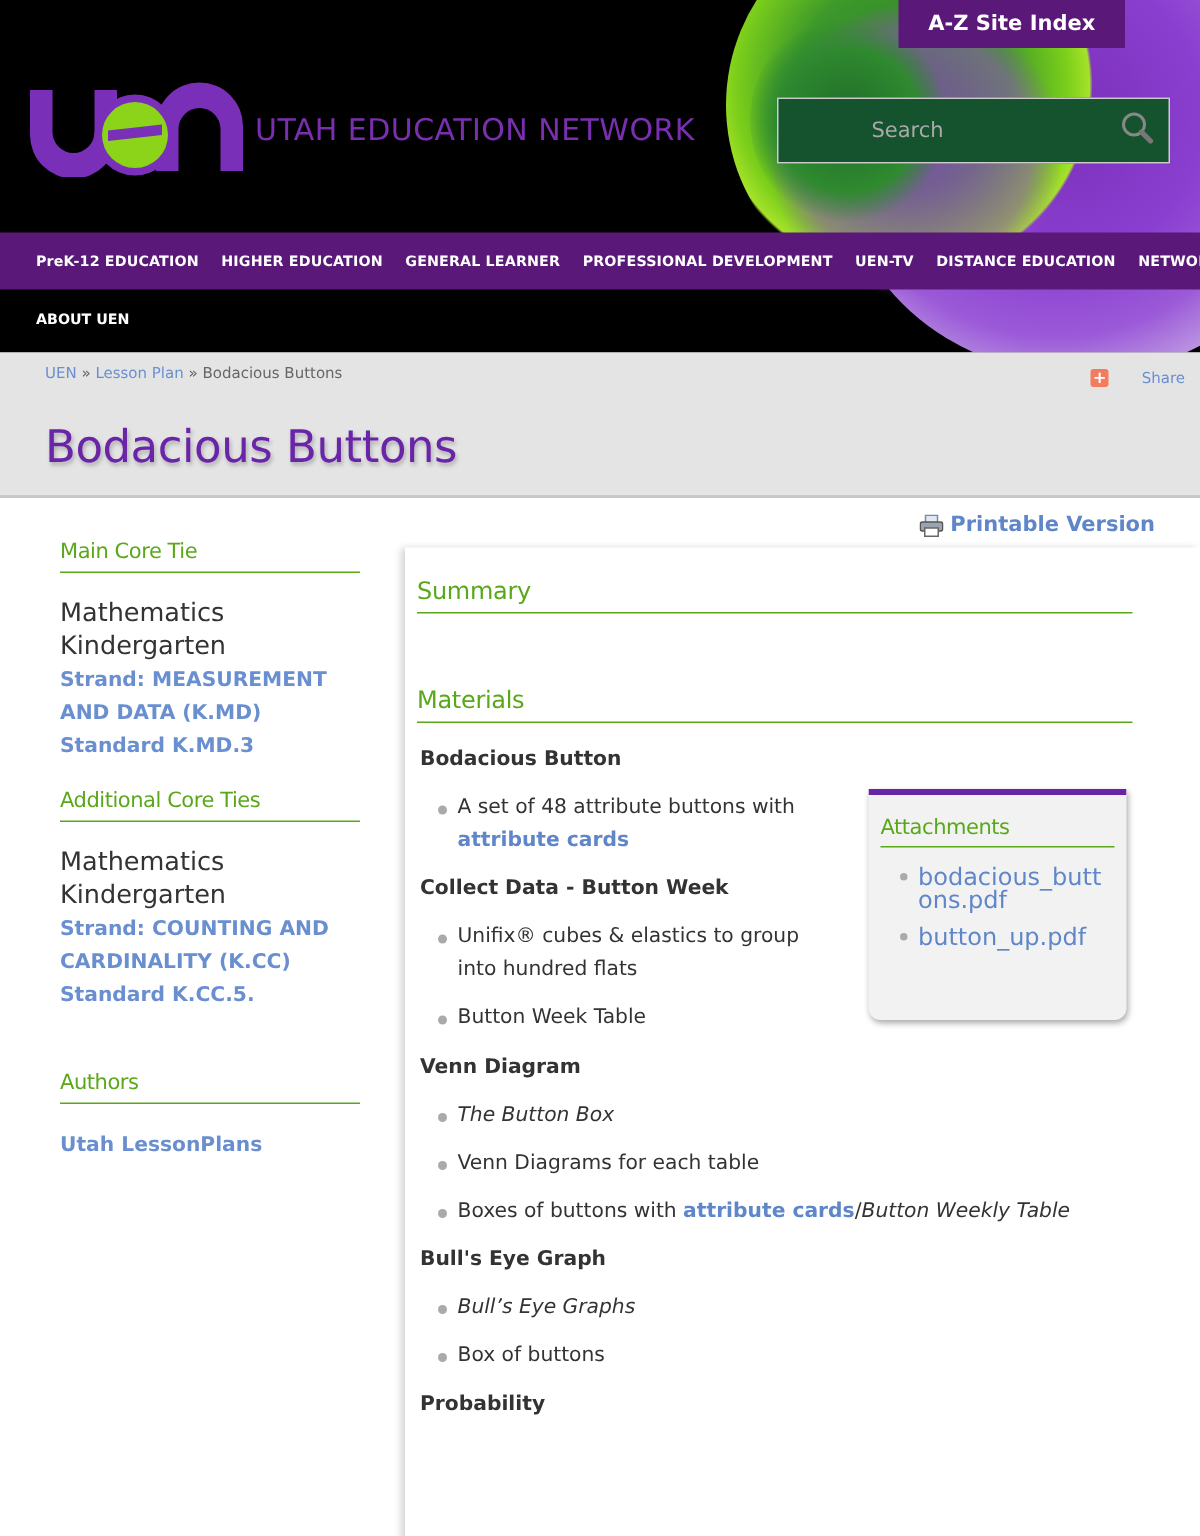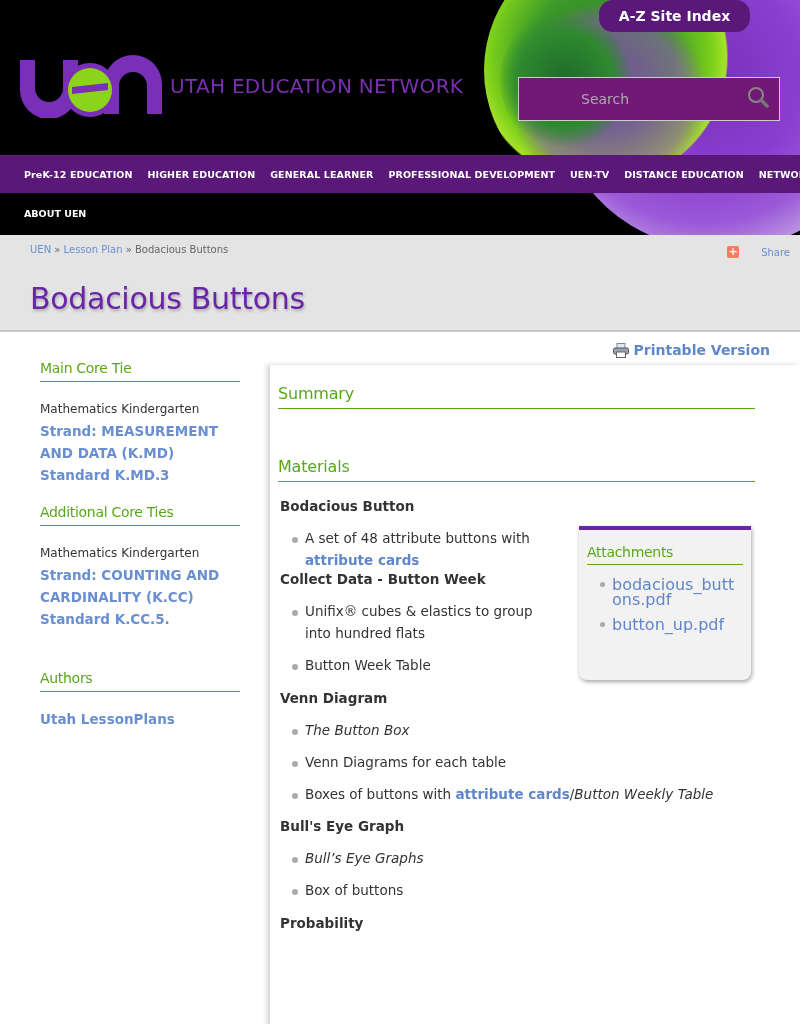--- a/index.html
+++ b/index.html
@@ -12,43 +12,43 @@
   .swirl { position: absolute; border-radius: 50%; }
   .swirl-green-outer { left: 484px; top: -60px; width: 260px; height: 260px; background: radial-gradient(circle at 45% 45%, #2a7a2a 0%, #3d9a2a 35%, #7ccf1a 55%, #a6e22a 62%, transparent 63%); }
   .swirl-purple-big { left: 560px; top: -40px; width: 320px; height: 290px; background: radial-gradient(circle at 45% 40%, #7a2fb8 0%, #8b3fd0 40%, #9b5ad8 60%, #b78ee0 72%, #c8a8ea 80%, transparent 81%); }
   .swirl-purple-mid { left: 510px; top: 0px; width: 200px; height: 200px; background: radial-gradient(circle at 50% 50%, rgba(140,60,200,0.75) 0%, rgba(160,80,200,0.5) 55%, transparent 70%); }
   .swirl-green-inner { left: 500px; top: 10px; width: 130px; height: 140px; background: radial-gradient(circle at 50% 50%, #1f6b2a 0%, #2f8a2f 50%, transparent 71%); }
 
   .logo { position: absolute; left: 20px; top: 54px; height: 64px; display: flex; align-items: flex-end; }
   .logo-mark { position: relative; width: 142px; height: 64px; }
   .logo-site-name { position: absolute; left: 170px; top: 74px; font-family: "DejaVu Sans", sans-serif; font-weight: 400; font-size: 20px; letter-spacing: 0.3px; color: #7a2fb0; }
 
-  .az-index { position: absolute; left: 599px; top: 0; width: 151px; height: 32px; background: #5a1878; color: #fff; font-weight: bold; font-size: 14px; display: flex; align-items: center; justify-content: center; border-radius: 14px; }
-
-  .search-box { position: absolute; left: 518px; top: 65px; width: 262px; height: 44px; background: #701a75; border: 1px solid #ccc; margin-top: 12px; }
+  .az-index { position: absolute; left: 599px; top: 0; width: 151px; height: 32px; background: #5a1878; color: #fff; font-weight: bold; font-size: 14px; display: flex; align-items: center; justify-content: center; }
+
+  .search-box { position: absolute; left: 518px; top: 65px; width: 262px; height: 44px; background: #14532d; border: 1px solid #ccc; }
   .search-input { position: absolute; left: 0; top: 0; width: 100%; height: 100%; border: none; outline: none; padding-left: 62px; font-family: "DejaVu Sans", sans-serif; font-size: 14px; color: #999; background: transparent; }
   .search-input::placeholder { color: #aaa; }
   .search-icon { position: absolute; right: 10px; top: 8px; width: 22px; height: 24px; cursor: pointer; }
 
   .nav { position: absolute; left: 0; top: 155px; width: 800px; height: 38px; background: #5a1878; display: flex; align-items: center; padding-left: 24px; }
   .nav-item { color: #fff; font-size: 9.5px; font-weight: bold; margin-right: 15px; white-space: nowrap; letter-spacing: 0.1px; }
   .nav-row2 { position: absolute; left: 24px; top: 208px; color: #fff; font-size: 9.5px; font-weight: bold; }
 
   
   .title-band { position: absolute; left: 0; top: 235px; width: 800px; height: 97px; background: #e4e4e4; border-bottom: 2px solid #c8c8c8; }
   .breadcrumb { position: absolute; left: 30px; top: 9px; font-size: 10px; color: #666; }
   .breadcrumb a { color: #6a8fd0; text-align: right; }
   .share { position: absolute; right: 10px; top: 11px; display: flex; align-items: center; font-size: 10px; color: #6a8fd0; }
   .share-icon { width: 12px; height: 12px; background: #f47c5e; border-radius: 2px; color: #fff; font-size: 11px; font-weight: bold; line-height: 12px; text-align: center; margin-right: 22px; }
   .page-title { position: absolute; left: 30px; top: 46px; font-size: 30px; font-weight: normal; color: #6a24a8; text-shadow: 1px 2px 3px rgba(0,0,0,0.25); letter-spacing: -0.3px; }
 
   
   .sidebar { position: absolute; left: 40px; top: 360px; width: 200px; }
   .side-heading { font-size: 14px; color: #5aa81a; border-bottom: 1.5px solid #5aa81a; padding-bottom: 5px; margin-bottom: 16px; letter-spacing: -0.3px; }
-  .side-text { font-size: 12px; line-height: 22px; color: #333; }
+  .side-text { font-size: 17px; line-height: 22px; color: #333; }
   .side-link { font-size: 13.5px; line-height: 22px; font-weight: bold; color: #6a8fd0; display: block; }
   .side-block { margin-bottom: 18px; }
 
   
   .printable { position: absolute; right: 30px; top: 342px; display: flex; align-items: center; color: #5f86c8; font-weight: bold; font-size: 14px; }
   .printer-icon { width: 16px; height: 15px; margin-right: 5px; }
 
   .main-panel { position: absolute; left: 270px; top: 365px; width: 530px; height: 700px; background: #fff; box-shadow: -3px 0 5px rgba(0,0,0,0.18); }
   .main-inner { position: absolute; left: 8px; top: 0; width: 477px; }
   .section-heading { font-size: 16px; color: #5aa81a; border-bottom: 1.5px solid #5aa81a; padding-bottom: 5px; letter-spacing: -0.2px; }
@@ -165,21 +165,21 @@
 
     <div class="section-heading materials-heading">Materials</div>
 
     <div style="margin-top:16px;">
       <div class="mat-group-title">Bodacious Button</div>
       <ul class="mat-list" style="margin-top:13px; width:270px;">
         <li class="mat-item"><span>A set of 48 attribute buttons with </span><a>attribute cards</a></li>
       </ul>
     </div>
 
-    <div style="">
+    <div style="margin-top:13px;">
       <div class="mat-group-title">Collect Data - Button Week</div>
       <ul class="mat-list" style="margin-top:13px; width:270px;">
         <li class="mat-item">Unifix® cubes &amp; elastics to group into hundred flats</li>
         <li class="mat-item" style="margin-top:10px;">Button Week Table</li>
       </ul>
     </div>
 
     <div style="margin-top:14px;">
       <div class="mat-group-title">Venn Diagram</div>
       <ul class="mat-list" style="margin-top:13px;">

